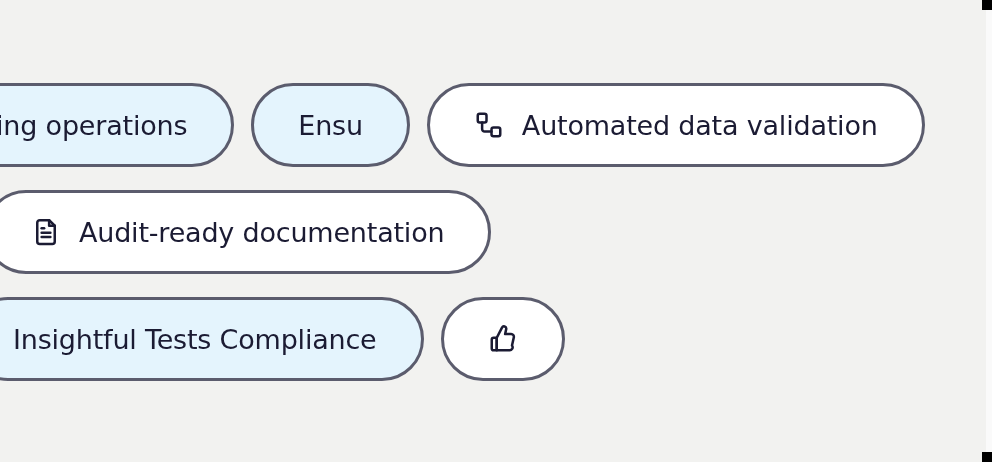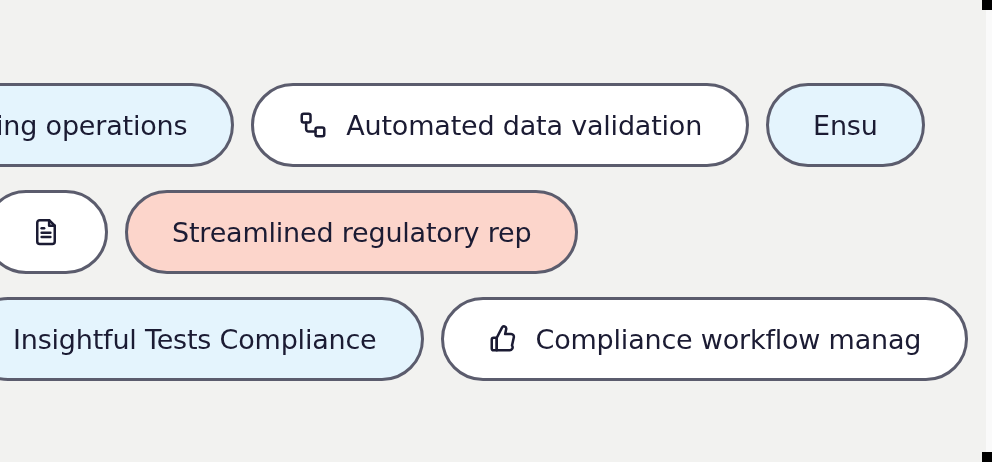--- a/index.html
+++ b/index.html
@@ -97,74 +97,70 @@
 
 <div id="canvas">
 
   <div class="pill-row" id="row-1">
 
     <div class="pill blue no-icon">
 
       <span class="pill-label">testing operations</span>
     </div>
 
+    <div class="pill blue no-icon">
+
+      <span class="pill-label">Ensu</span>
+    </div>
+
     <div class="pill white">
       <span class="pill-icon">
         <svg viewBox="0 0 24 24" fill="none" stroke="currentColor" stroke-width="2" stroke-linecap="round" stroke-linejoin="round">
           <rect x="3" y="3" width="7" height="7" rx="1.6"></rect>
           <rect x="14" y="14" width="7" height="7" rx="1.6"></rect>
           <path d="M6.5 10v5.2a2 2 0 0 0 2 2H14"></path>
         </svg>
       </span>
       <span class="pill-label">Automated data validation</span>
-    </div>
-
-    <div class="pill blue no-icon">
-
-      <span class="pill-label">Ensu</span>
     </div>
 
   </div>
 
   <div class="pill-row" id="row-2">
 
     <div class="pill white">
       <span class="pill-icon">
         <svg viewBox="0 0 24 24" fill="none" stroke="currentColor" stroke-width="2" stroke-linecap="round" stroke-linejoin="round">
           <path d="M14.5 2.5H7a2 2 0 0 0-2 2v15a2 2 0 0 0 2 2h10a2 2 0 0 0 2-2V7z"></path>
           <path d="M14.5 2.5V7H19"></path>
           <path d="M8.5 12.5h7"></path>
           <path d="M8.5 16h7"></path>
           <path d="M8.5 9h2"></path>
         </svg>
       </span>
+      <span class="pill-label">Audit-ready documentation</span>
     </div>
 
-    <div class="pill pink no-icon">
-
-      <span class="pill-label">Streamlined regulatory rep</span>
-    </div>
 
   </div>
 
   <div class="pill-row" id="row-3">
 
     <div class="pill blue no-icon">
 
       <span class="pill-label">Insightful Tests Compliance</span>
     </div>
 
     <div class="pill white">
       <span class="pill-icon">
         <svg viewBox="0 0 24 24" fill="none" stroke="currentColor" stroke-width="2" stroke-linecap="round" stroke-linejoin="round">
           <path d="M7 11v10H4.5a1.5 1.5 0 0 1-1.5-1.5v-7A1.5 1.5 0 0 1 4.5 11z"></path>
           <path d="M7 11l4.2-8.1a1.8 1.8 0 0 1 3.4 1l-.9 4.1h4.8a2.2 2.2 0 0 1 2.15 2.7l-1.45 6.5A2.4 2.4 0 0 1 16.8 21H7z"></path>
         </svg>
       </span>
-      <span class="pill-label">Compliance workflow manag</span>
     </div>
 
   </div>
 
   <div class="edge-strip"></div>
   <div class="corner-mark top"></div>
   <div class="corner-mark bottom"></div>
 
 </div>
 

